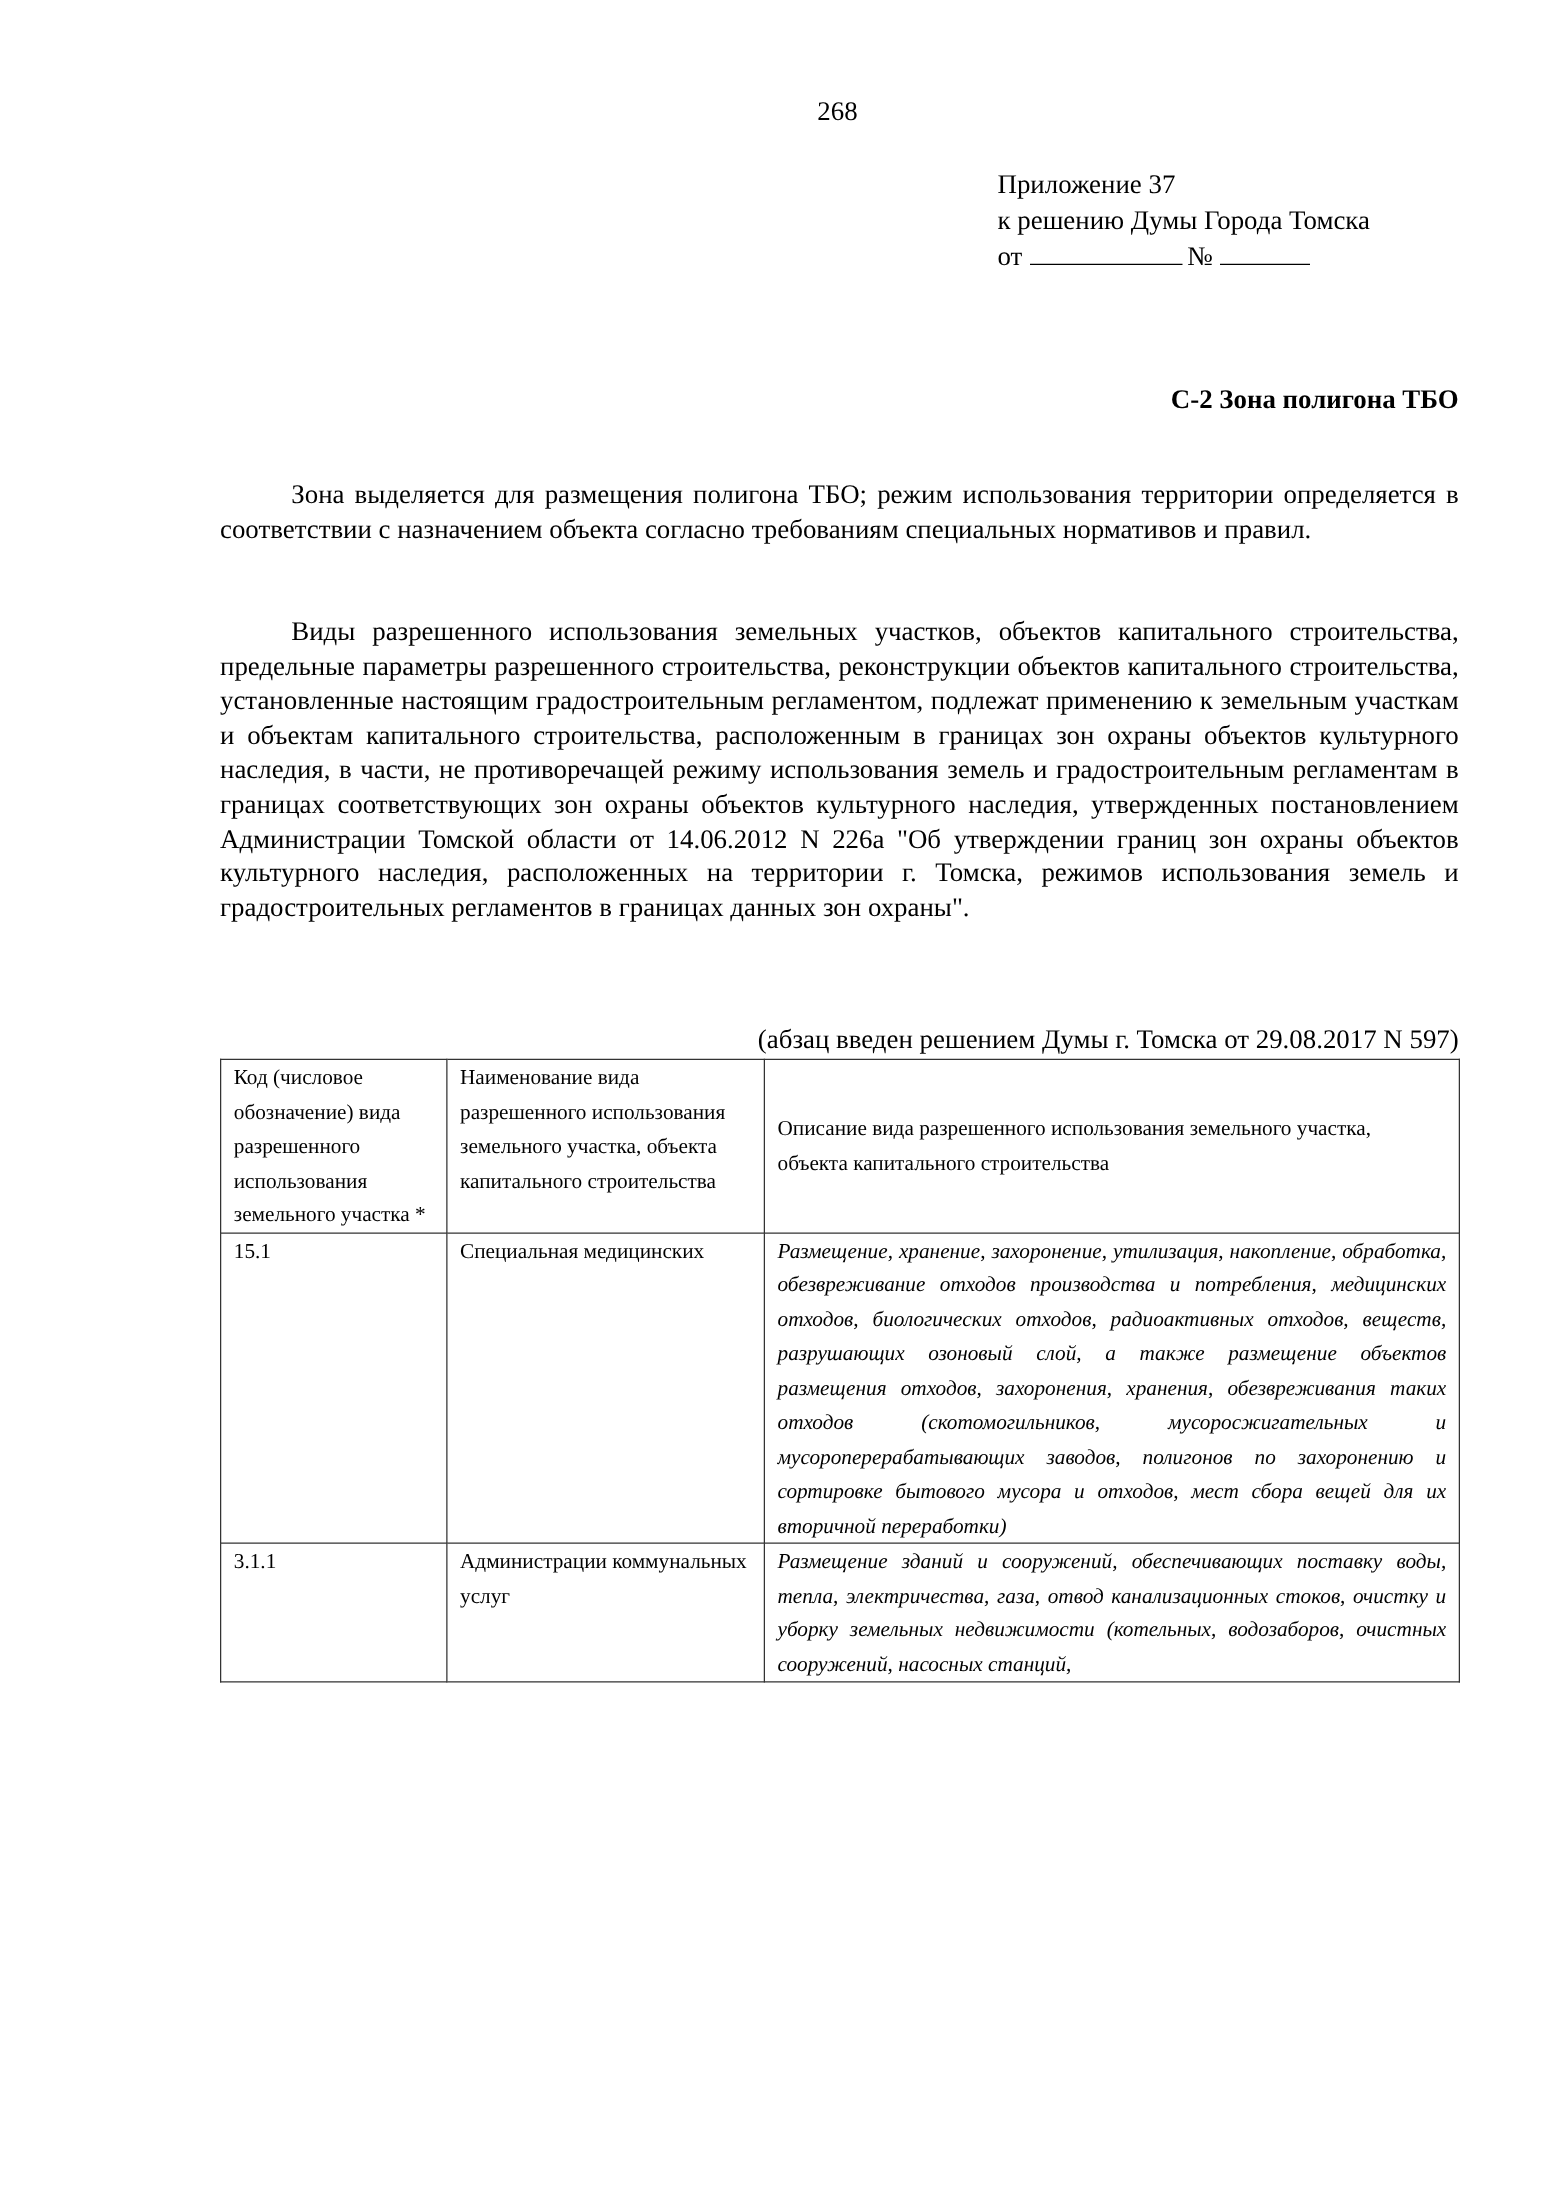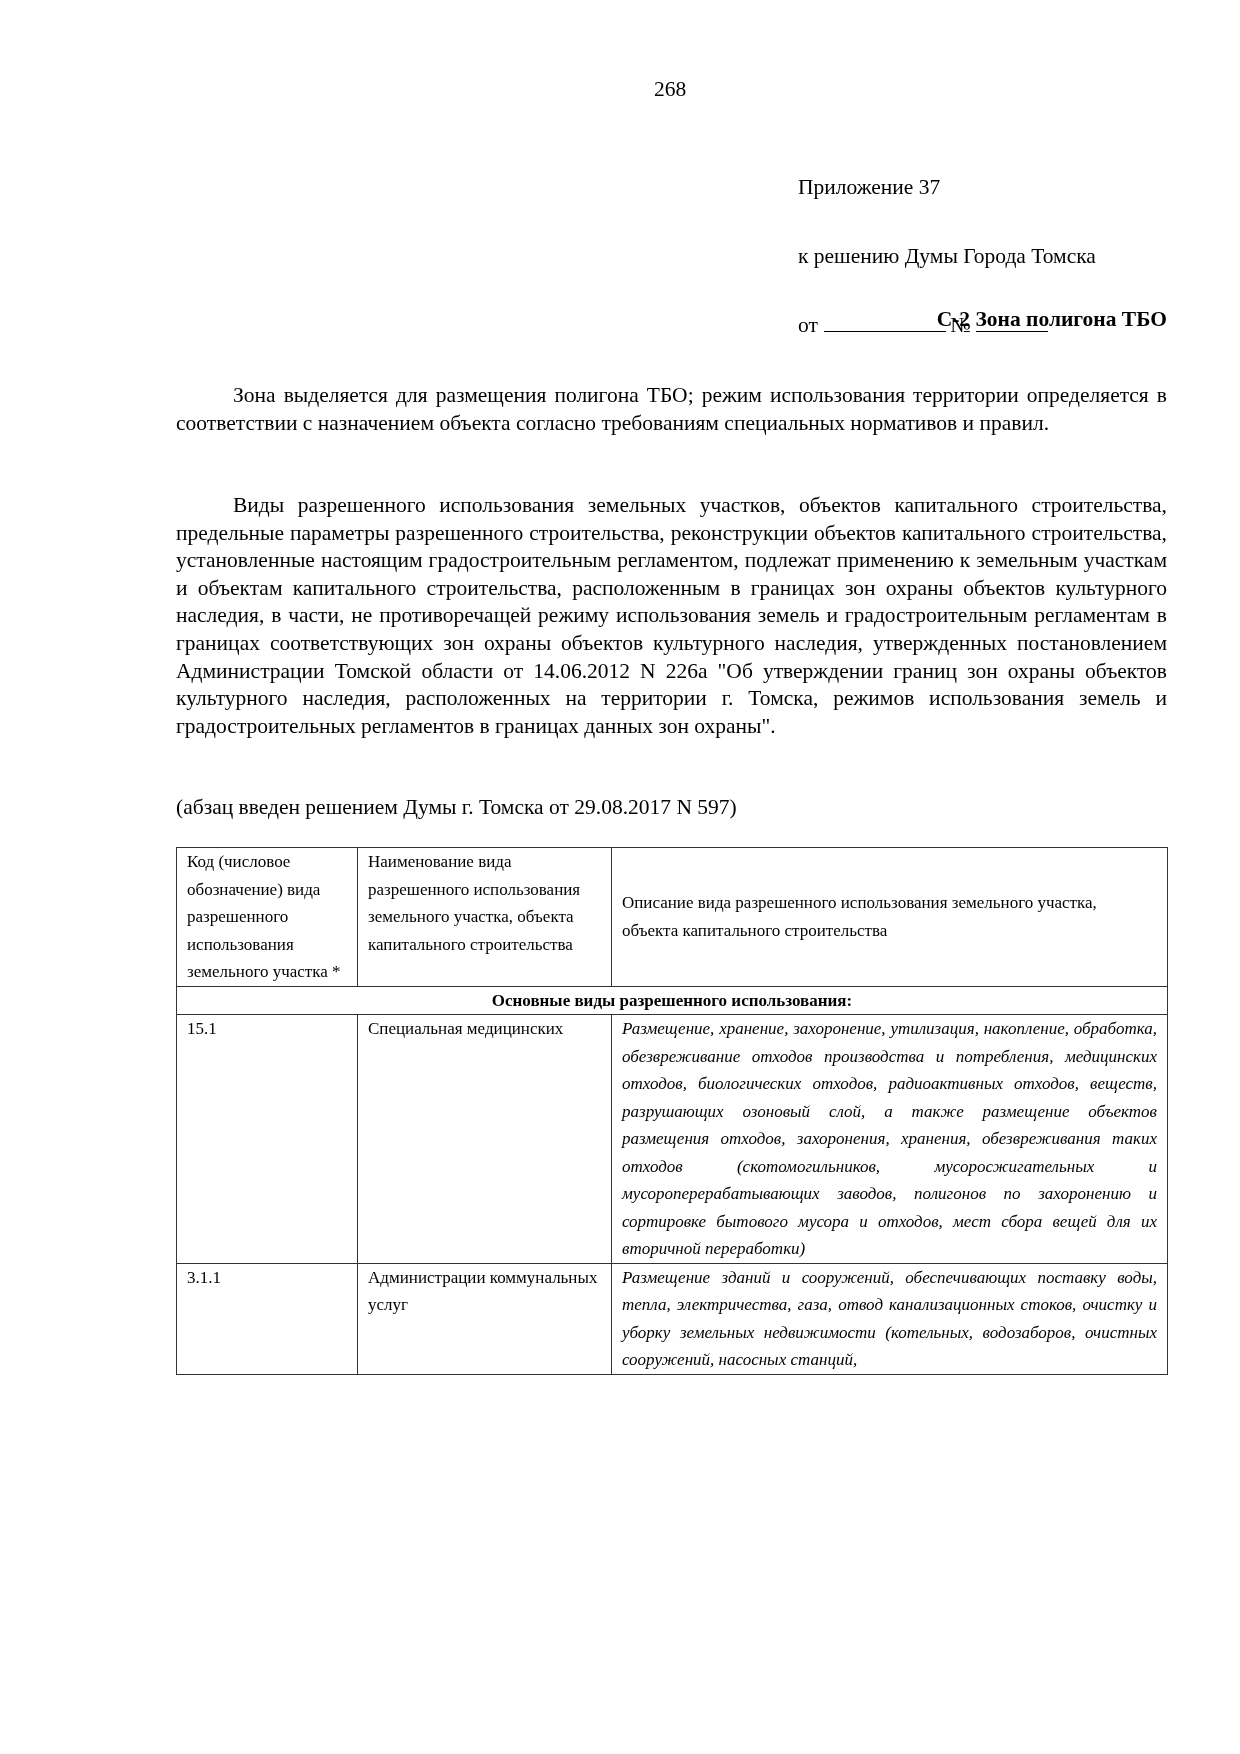--- a/index.html
+++ b/index.html
@@ -25,21 +25,21 @@
       text-align: center;
       font-size: 21.5px;
     }
     .appendix {
       position: absolute;
       left: 798px;
       top: 133px;
       line-height: 29px;
       font-size: 21.5px;
     }
-    .appendix div { white-space: nowrap; margin-top: 40px; }
+    .appendix div { white-space: nowrap; }
     .blank {
       display: inline-block;
       border-bottom: 1px solid #000;
       height: 20px;
       vertical-align: baseline;
     }
     .blank.date { width: 122px; margin: 0 4px 0 6px; }
     .blank.num { width: 72px; margin-left: 6px; }
     .title {
       position: absolute;
@@ -57,22 +57,23 @@
       text-align: justify;
       text-indent: 57px;
       line-height: 27.6px;
       margin-top: 20px;
     }
     .para.p1 { top: 362px; }
     .para.p2 { top: 472px; }
     .note {
       position: absolute;
       left: 176px;
-      top: 794px;
+      top: 818px;
       width: 991px;
+      text-align: right;
     }
     table.regs {
       position: absolute;
       left: 176px;
       top: 847px;
       width: 991px;
       border-collapse: collapse;
       table-layout: fixed;
       font-size: 17px;
       line-height: 27.5px;
@@ -119,23 +120,20 @@
       <col class="c2">
       <col class="c3">
   </colgroup>
   <tbody>
       <tr>
     <td>Код (числовое обозначение) вида разрешенного использования земельного участка *</td>
     <td>Наименование вида разрешенного использования земельного участка, объекта капитального строительства</td>
     <td class="head3">Описание вида разрешенного использования земельного участка, объекта капитального строительства</td>
   </tr>
   <tr>
-    <td class="section" colspan="3">Основные виды разрешенного использования:</td>
-  </tr>
-  <tr>
     <td>15.1</td>
     <td>Специальная медицинских</td>
     <td class="desc">Размещение, хранение, захоронение, утилизация, накопление, обработка, обезвреживание отходов производства и потребления, медицинских отходов, биологических отходов, радиоактивных отходов, веществ, разрушающих озоновый слой, а также размещение объектов размещения отходов, захоронения, хранения, обезвреживания таких отходов (скотомогильников, мусоросжигательных и мусороперерабатывающих заводов, полигонов по захоронению и сортировке бытового мусора и отходов, мест сбора вещей для их вторичной переработки)</td>
   </tr>
   <tr class="cut">
     <td>3.1.1</td>
     <td>Администрации коммунальных услуг</td>
     <td class="desc">Размещение зданий и сооружений, обеспечивающих поставку воды, тепла, электричества, газа, отвод канализационных стоков, очистку и уборку земельных недвижимости (котельных, водозаборов, очистных сооружений, насосных станций,</td>
   </tr>
 </tbody>

